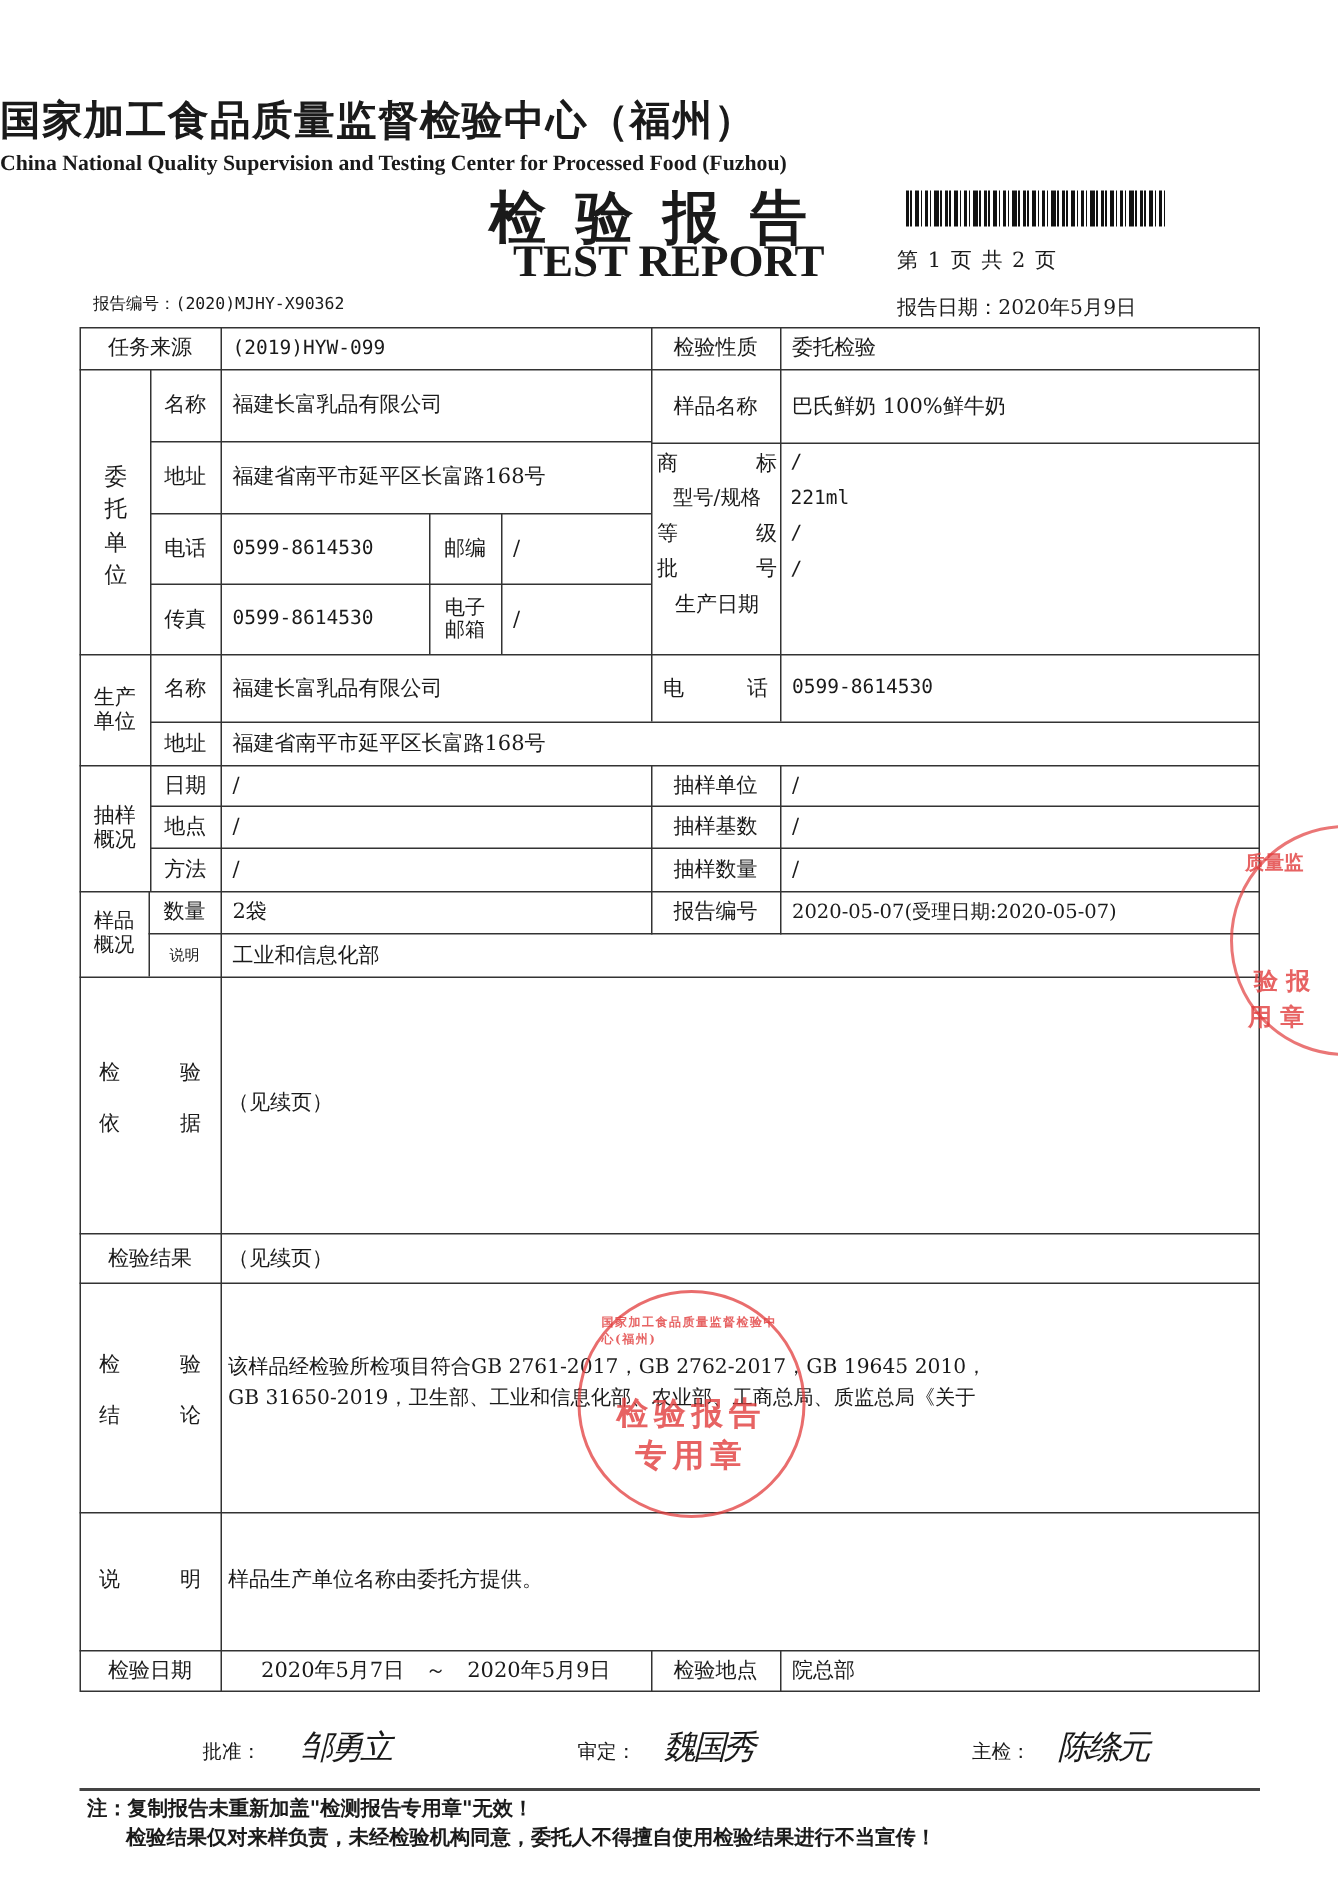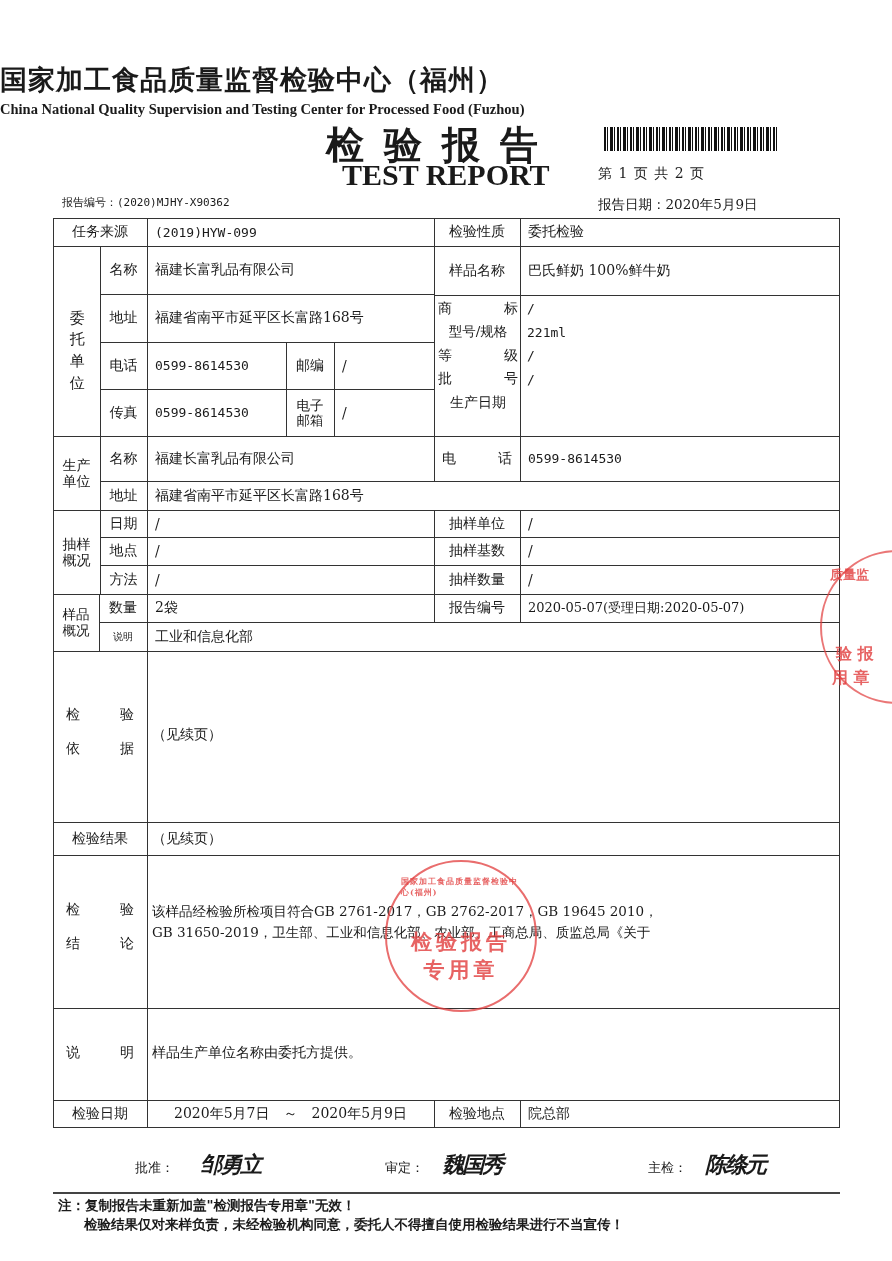--- a/index.html
+++ b/index.html
@@ -34,21 +34,21 @@
   .stamp { position:absolute; border:2.5px solid rgba(225,60,60,0.75); border-radius:50%; color:rgba(225,60,60,0.8);
            display:flex; flex-direction:column; align-items:center; justify-content:center; font-weight:bold; }
   .stamp .arc { font-size:11px; position:absolute; top:14px; letter-spacing:1px; }
   .stamp .line1 { font-size:21px; letter-spacing:4px; margin-top:40px; }
   .stamp .line2 { font-size:21px; letter-spacing:4px; }
   .stamp-edge { position:absolute; left:820px; top:550px; width:150px; height:150px; border:2.5px solid rgba(225,60,60,0.7);
                 border-radius:50%; color:rgba(225,60,60,0.8); font-weight:bold; }
   .stamp-edge span { position:absolute; font-size:16px; }
 
   .sig-row { position:absolute; top:1150px; font-size:13px; }
-  .signature { font-family:"DejaVu Serif",serif; font-style:italic; font-size:22px; font-weight:bold; letter-spacing:-2px; }
+  .signature { font-family:"DejaVu Serif",serif; font-style:italic; font-size:22px; font-weight:normal; letter-spacing:-2px; }
   .hr { position:absolute; left:53px; width:787px; border-top:2px solid #444; }
   .note { position:absolute; left:58px; font-size:13.5px; font-weight:bold; }
 </style>
 </head>
 <body>
 
 <div class="abs cn-title">国家加工食品质量监督检验中心（福州）</div>
 <div class="abs en-title">China National Quality Supervision and Testing Center for Processed Food (Fuzhou)</div>
 <div class="abs report-cn">检验报告</div>
 <div class="abs report-en">TEST REPORT</div>

